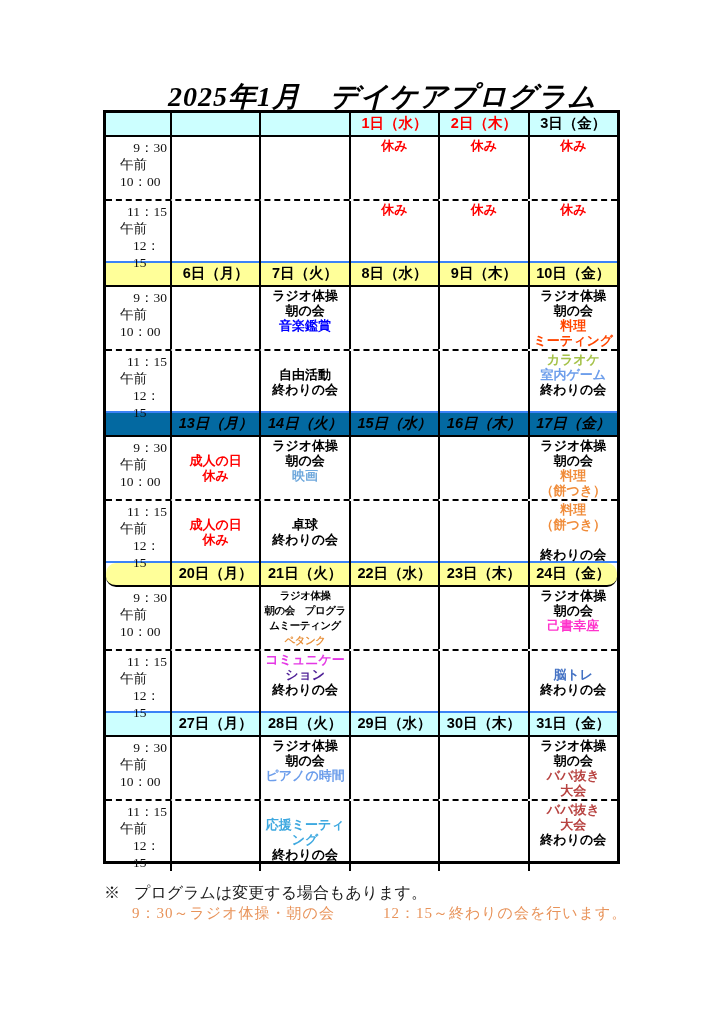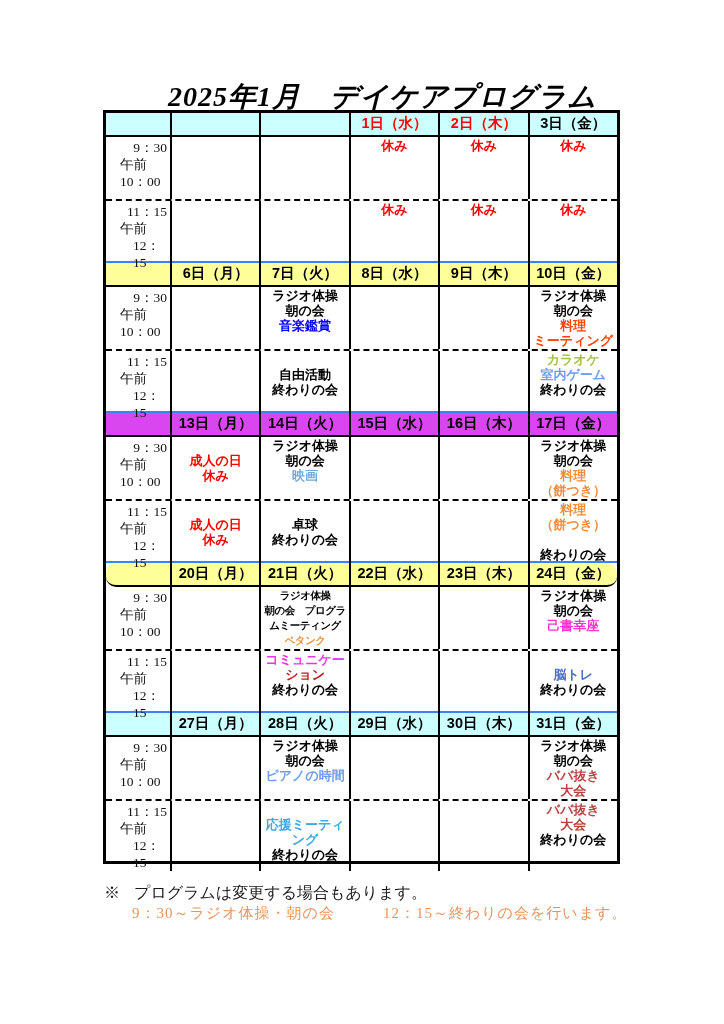--- a/index.html
+++ b/index.html
@@ -157,21 +157,21 @@
         <div class="cell"></div>
         <div class="cell"></div>
         <div class="cell">
           <div class="line" style="color: rgb(165, 194, 73);">カラオケ</div>
           <div class="line" style="color: rgb(109, 158, 235);">室内ゲーム</div>
           <div class="line">終わりの会</div>
         </div>
       </div>
     </div>
     <div class="week">
-      <div class="w-row hdr-row" style="background: #d946ef;">
+      <div class="w-row hdr-row" style="background: #0369a1; font-style: italic;">
         <div class="hdr"></div>
         <div class="hdr">13日（月）</div>
         <div class="hdr">14日（火）</div>
         <div class="hdr">15日（水）</div>
         <div class="hdr">16日（木）</div>
         <div class="hdr">17日（金）</div>
       </div>
       <div class="w-row body-row am">
         <div class="time">
           <div class="tline t-r">9：30</div>
@@ -255,21 +255,21 @@
       </div>
       <div class="w-row body-row pm">
         <div class="time">
           <div class="tline t-r">11：15</div>
           <div class="tline t-l">午前</div>
           <div class="tline t-i">12：15</div>
         </div>
         <div class="cell"></div>
         <div class="cell">
           <div class="line" style="color: rgb(228, 56, 228);">コミュニケー</div>
-          <div class="line" style="color: #b91c1c;">ション</div>
+          <div class="line" style="color: #4c1d95;">ション</div>
           <div class="line">終わりの会</div>
         </div>
         <div class="cell"></div>
         <div class="cell"></div>
         <div class="cell">
           <div class="line"></div>
           <div class="line" style="color: rgb(68, 114, 196);">脳トレ</div>
           <div class="line">終わりの会</div>
         </div>
       </div>

